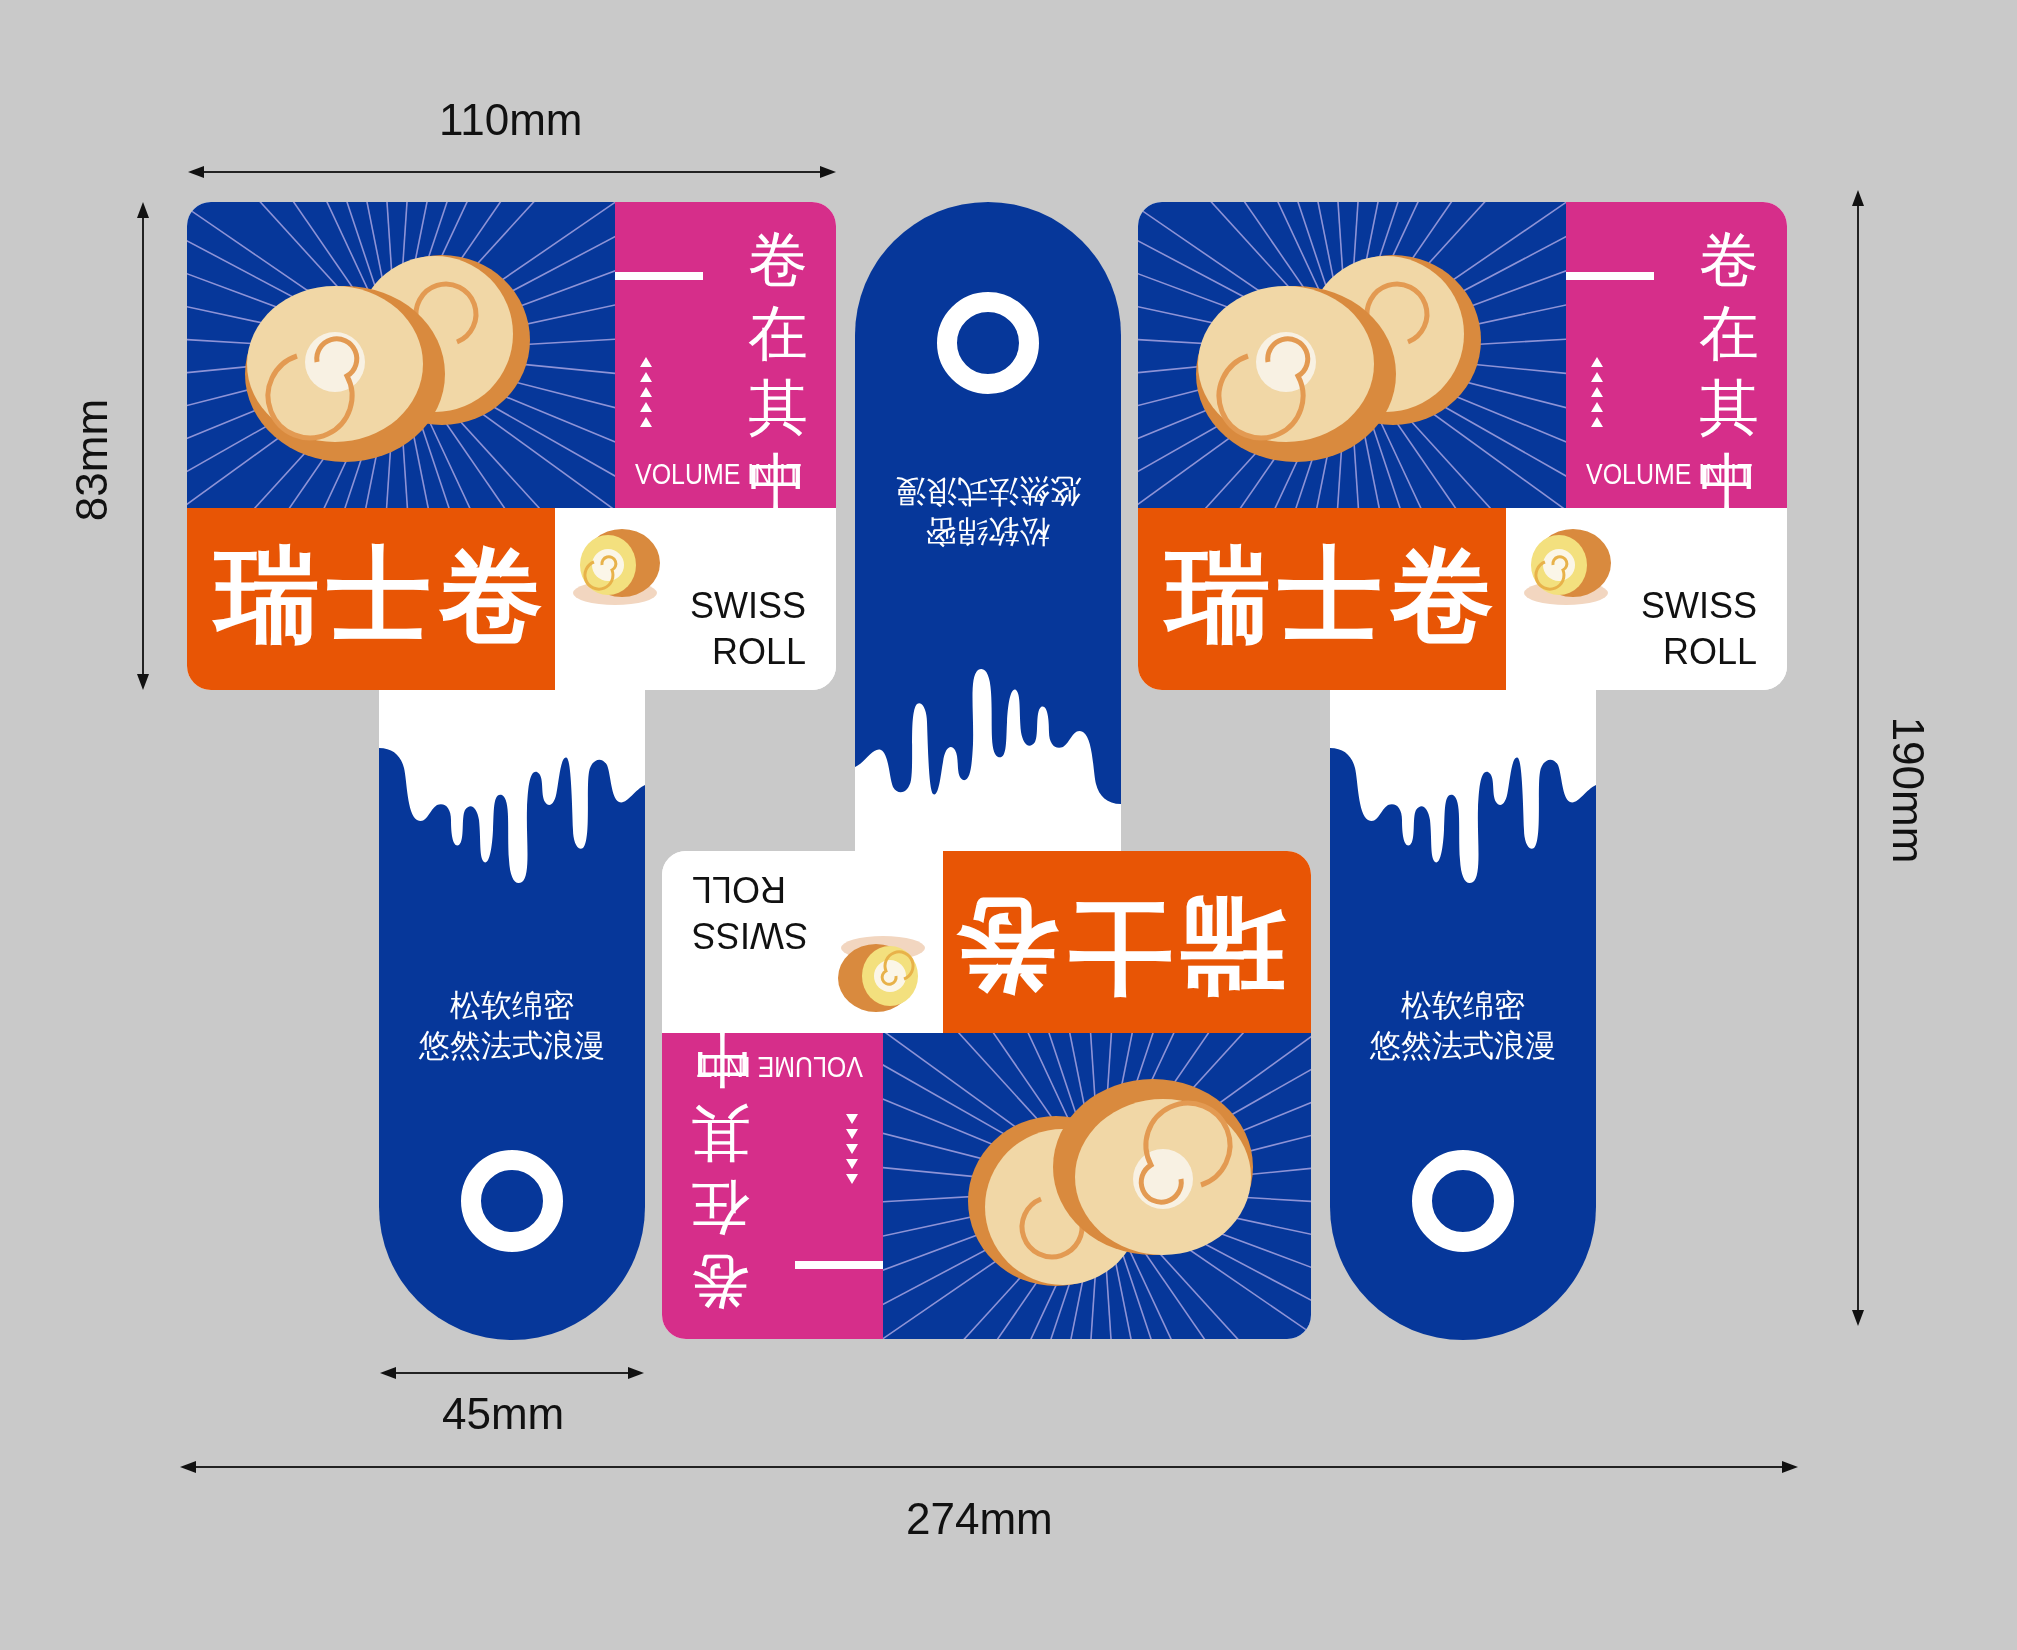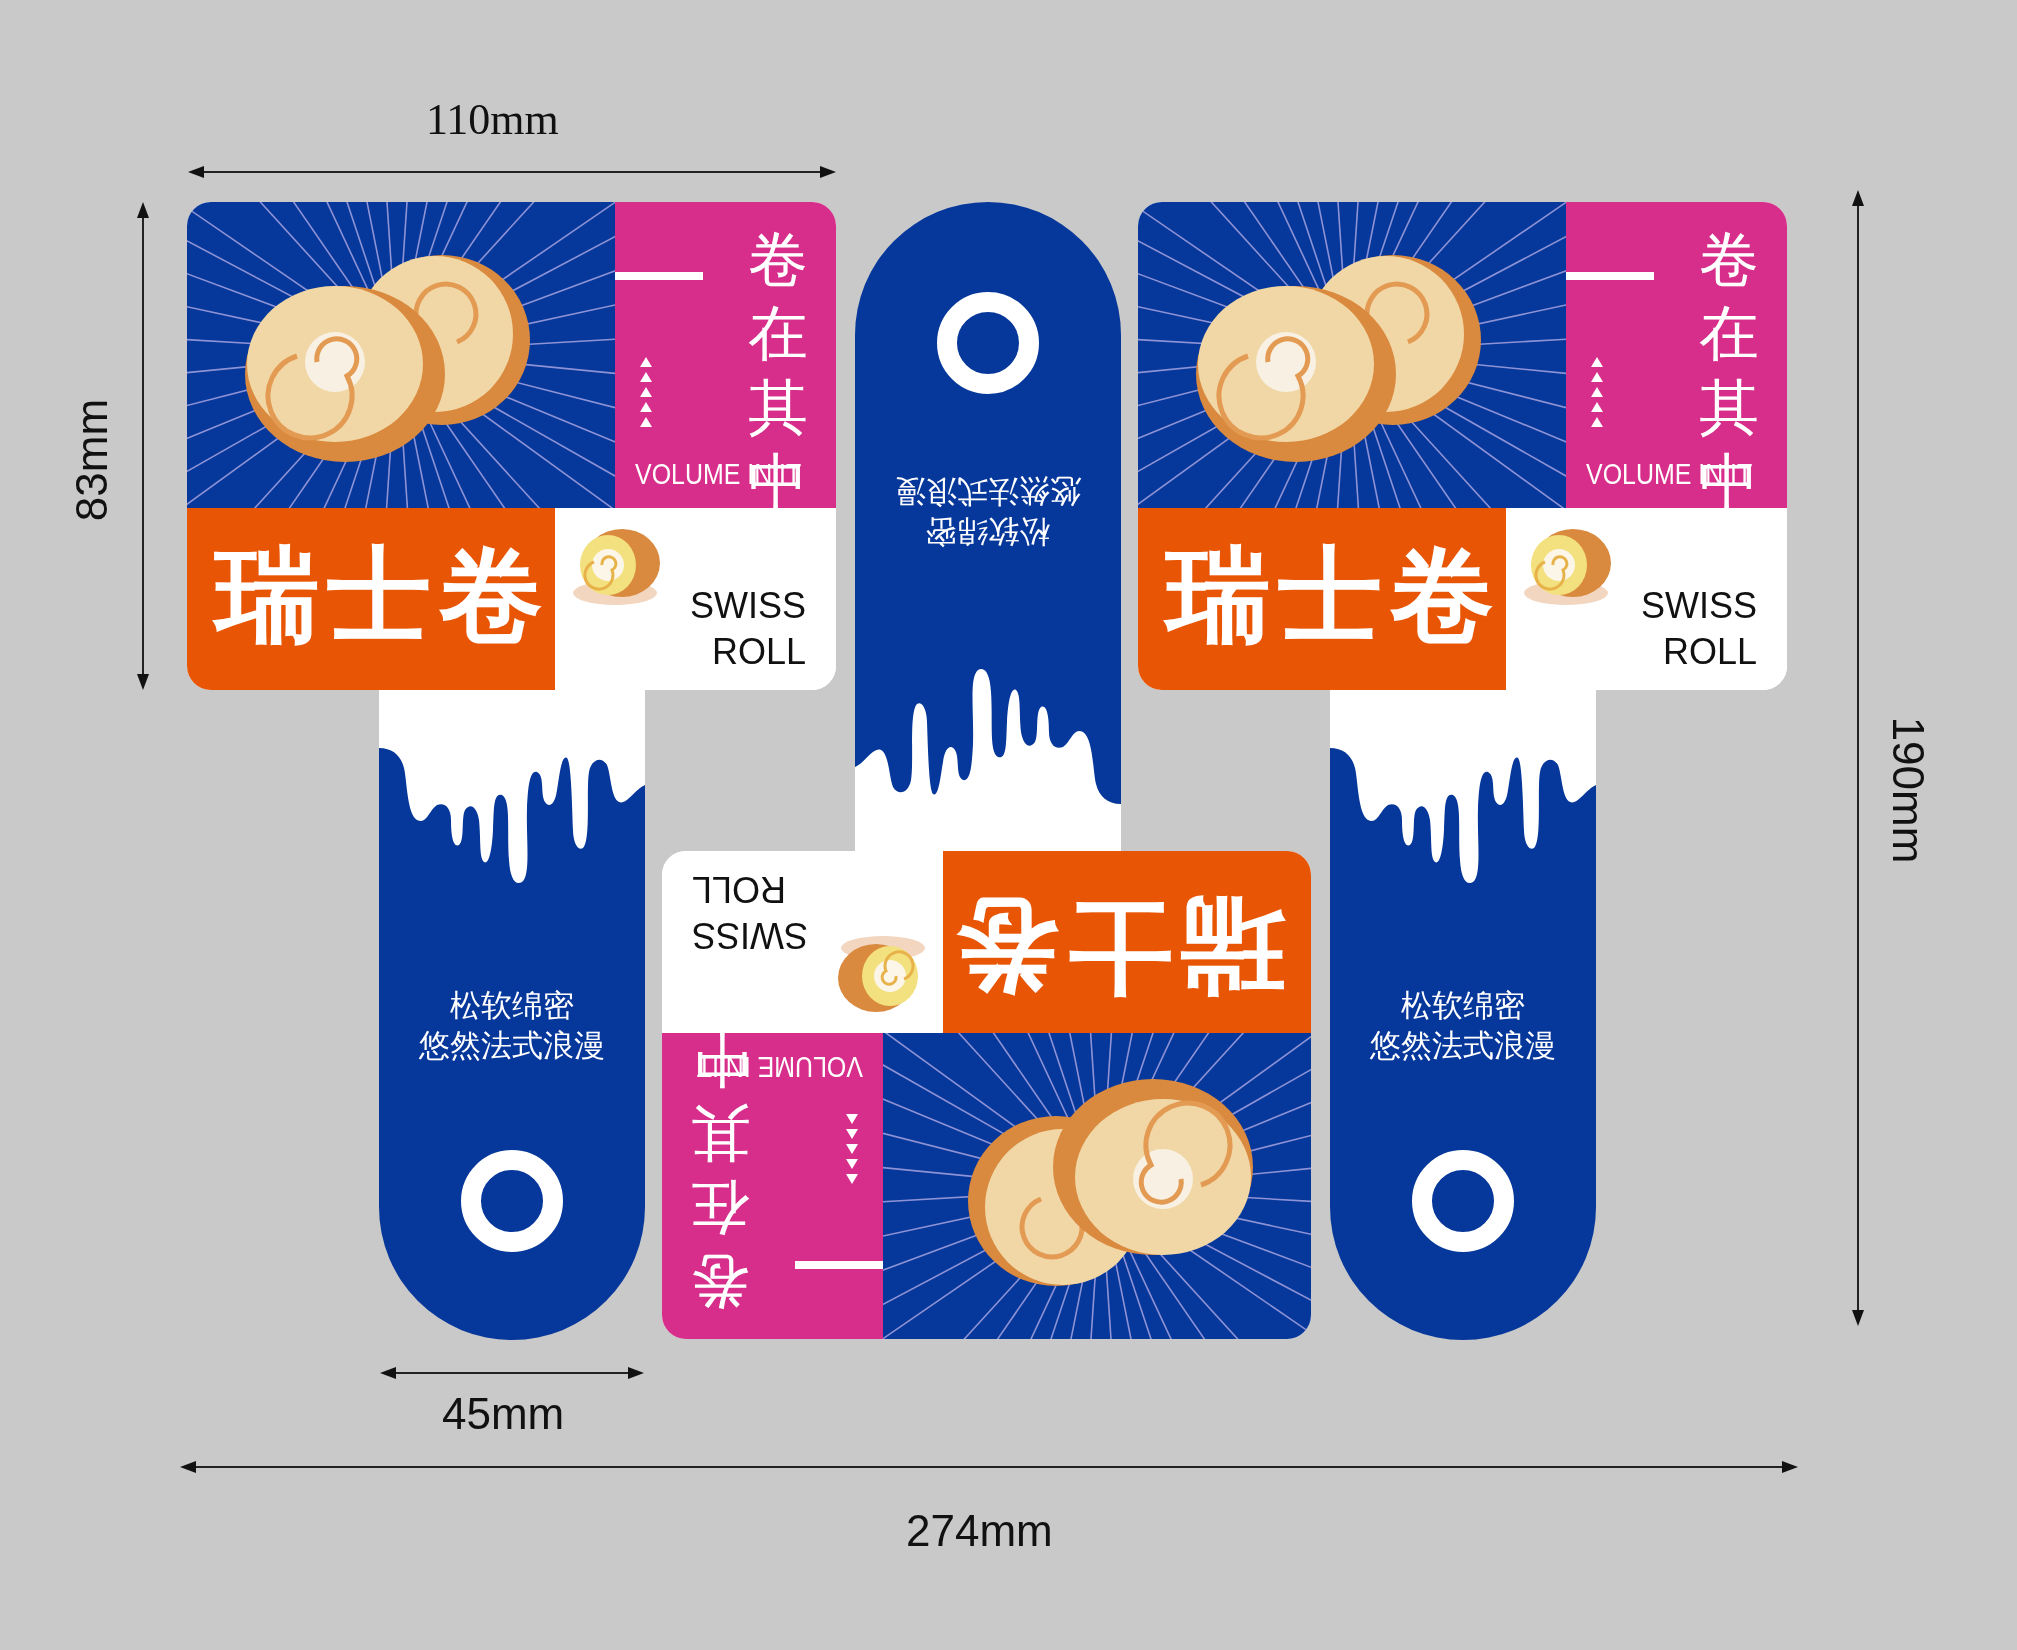--- a/index.html
+++ b/index.html
@@ -33,21 +33,21 @@
   .tab{position:absolute;width:266px;background:#06379A;overflow:hidden;}
   .tab-bottom{border-radius:0 0 133px 133px;}
   .tab-top{border-radius:133px 133px 0 0;}
   .ring{position:absolute;width:102px;height:102px;border-radius:50%;border:20px solid #fff;box-sizing:border-box;}
   .tab .slogan{position:absolute;left:0;width:100%;text-align:center;color:#fff;font-size:31px;line-height:40px;font-family:"DejaVu Sans",sans-serif;}
   .drips{position:absolute;left:0;width:266px;}
 </style>
 </head>
 <body>
 
-<div class="dim-label" style="left:426px;top:98px;font-family:Liberation Serif, serif;">110mm</div>
+<div class="dim-label" style="left:439px;top:98px;">110mm</div>
 <div class="hline" style="left:196px;top:171px;width:632px;"></div>
 <div class="arrow-l" style="left:188px;top:166px;"></div>
 <div class="arrow-r" style="left:820px;top:166px;"></div>
 
 <div class="vline" style="left:142px;top:210px;height:472px;"></div>
 <div class="arrow-u" style="left:137px;top:202px;"></div>
 <div class="arrow-d" style="left:137px;top:674px;"></div>
 <div class="dim-label" style="left:92px;top:460px;transform:translate(-50%,-50%) rotate(-90deg);">83mm</div>
 
 <div class="vline" style="left:1857px;top:198px;height:1120px;"></div>
@@ -56,21 +56,21 @@
 <div class="dim-label" style="left:1908px;top:790px;transform:translate(-50%,-50%) rotate(90deg);">190mm</div>
 
 <div class="hline" style="left:390px;top:1372px;width:244px;"></div>
 <div class="arrow-l" style="left:380px;top:1367px;"></div>
 <div class="arrow-r" style="left:628px;top:1367px;"></div>
 <div class="dim-label" style="left:442px;top:1392px;text-align:center;">45mm</div>
 
 <div class="hline" style="left:190px;top:1466px;width:1600px;"></div>
 <div class="arrow-l" style="left:180px;top:1461px;"></div>
 <div class="arrow-r" style="left:1782px;top:1461px;"></div>
-<div class="dim-label" style="left:906px;top:1497px;margin-top:12px;">274mm</div>
+<div class="dim-label" style="left:906px;top:1497px;">274mm</div>
 
 <div class="tab tab-bottom" style="left:379px;top:690px;height:650px;">
   <svg class="drips" style="top:0;" width="266" height="200" viewBox="0 0 266 200">
     <path fill="#fff" d="M0 0 H266 V95 C255 100 248 115 240 112 C232 108 232 85 228 75 C222 65 212 70 210 82 C207 100 212 150 204 158 C198 162 194 150 194 140 C193 110 192 72 188 68 C182 64 180 90 178 100 C176 115 170 118 166 112 C161 104 166 86 158 82 C150 80 149 100 148 118 C147 150 152 185 143 192 C136 196 131 188 130 170 C128 140 132 110 123 105 C114 102 115 120 114 140 C113 160 110 175 105 172 C100 168 102 150 100 130 C98 118 92 112 86 120 C82 128 86 150 80 155 C74 158 72 145 72 130 C72 118 66 112 58 115 C50 120 48 135 38 130 C28 124 28 90 25 78 C22 66 14 58 0 58 Z"></path>
   </svg>
   <div class="slogan" style="top:295px;">
     <div>松软绵密</div>
     <div>悠然法式浪漫</div>
   </div>
   <div class="ring" style="left:82px;top:460px;"></div>

